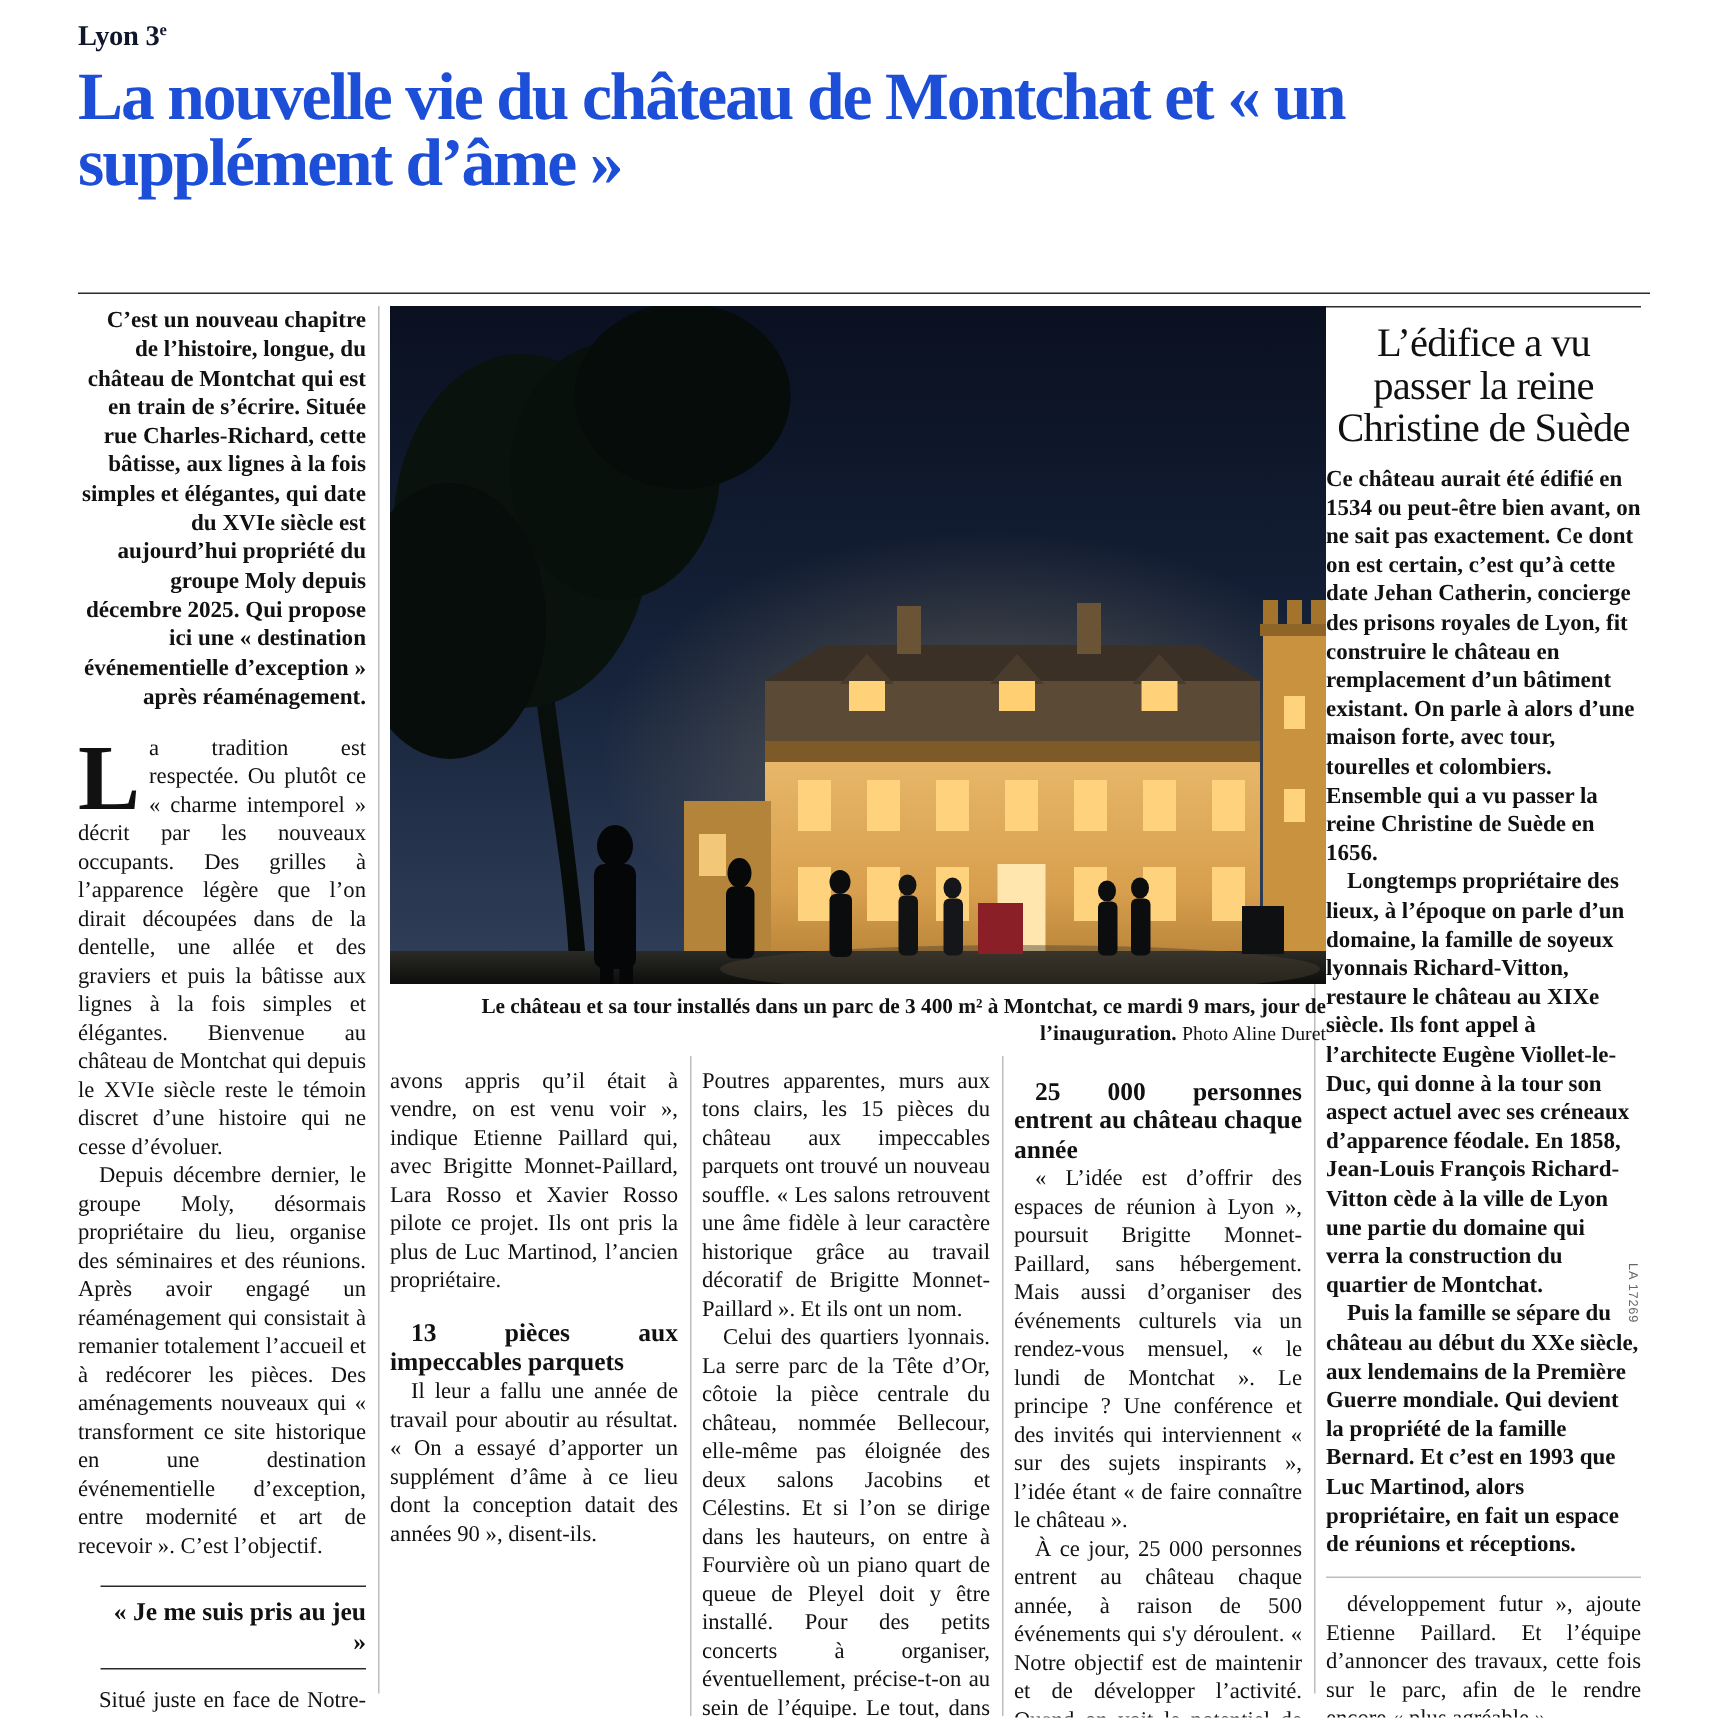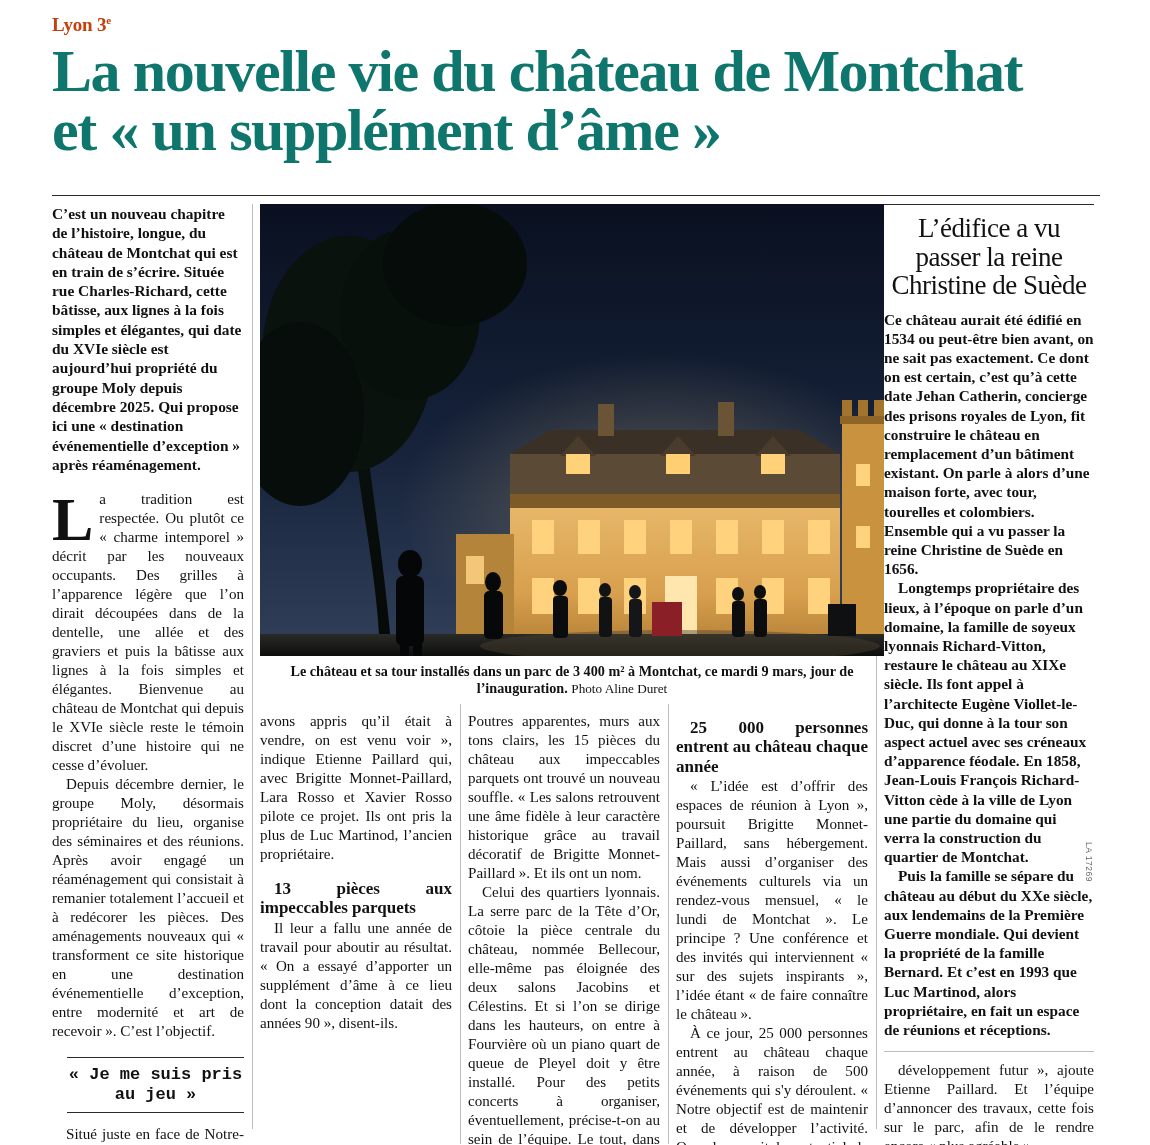--- a/index.html
+++ b/index.html
@@ -15,34 +15,34 @@
     position:absolute;
     left:52px; top:14px;
     width:1048px; height:1115px;
   }
 
   
   .kicker{
     font-family:"Liberation Serif", serif;
     font-weight:bold;
     font-size:19px;
-    color:#c2410c;
+    color:#0f172a;
     letter-spacing:-0.2px;
     margin:0 0 6px 0;
   }
   .kicker sup{font-size:11px; vertical-align:super;}
 
   .headline{
     font-family:"Liberation Serif", serif;
     font-weight:bold;
-    font-size:60px;
+    font-size:45px;
     line-height:0.98;
     letter-spacing:-1.4px;
     margin:0;
-    color:#0f766e;
+    color:#1d4ed8;
     width:1020px;
   }
 
   
   .rule-top{
     position:absolute;
     left:0; top:181px; width:1048px;
     border-top:1px solid #2a2a2a;
   }
 
@@ -82,41 +82,40 @@
     -webkit-hyphens:auto;
     text-indent:14px;
   }
   p.noind{text-indent:0;}
 
   .chapeau p{
     font-weight:bold;
     font-size:15.4px;
     line-height:19.3px;
     text-indent:0;
-    text-align:left;
+    text-align:right;
   }
 
   .dropcap-para{
     text-indent:0;
   }
   .dropcap-para::first-letter{
     float:left;
     font-family:"Liberation Serif", serif;
     font-weight:bold;
     font-size:62px;
     line-height:50px;
     padding:2px 6px 0 0;
     margin-top:2px;
   }
 
   
   .subhead-boxed{
     margin:16px 0 12px 15px;
-    text-align:center;
-    font-family:Liberation Mono, monospace;
+    text-align:right;
   }
   .subhead-boxed .line{
     border-top:1px solid #2a2a2a;
     margin-bottom:7px;
   }
   .subhead-boxed .line.bot{
     border-top:1px solid #2a2a2a;
     margin:7px 0 0 0;
   }
   .subhead-boxed .txt{
@@ -145,21 +144,21 @@
     display:block;
     background:#06080f;
     position:relative;
     overflow:hidden;
   }
   .caption{
     margin-top:7px;
     font-size:14.2px;
     line-height:17.4px;
     text-indent:0;
-    text-align:center;
+    text-align:right;
   }
   .caption b{font-weight:bold;}
   .caption .credit{font-weight:normal;font-size:13.2px;}
 
   
   .side-rule{
     border-top:1px solid #2a2a2a;
     margin-bottom:9px;
   }
   .side-head{

